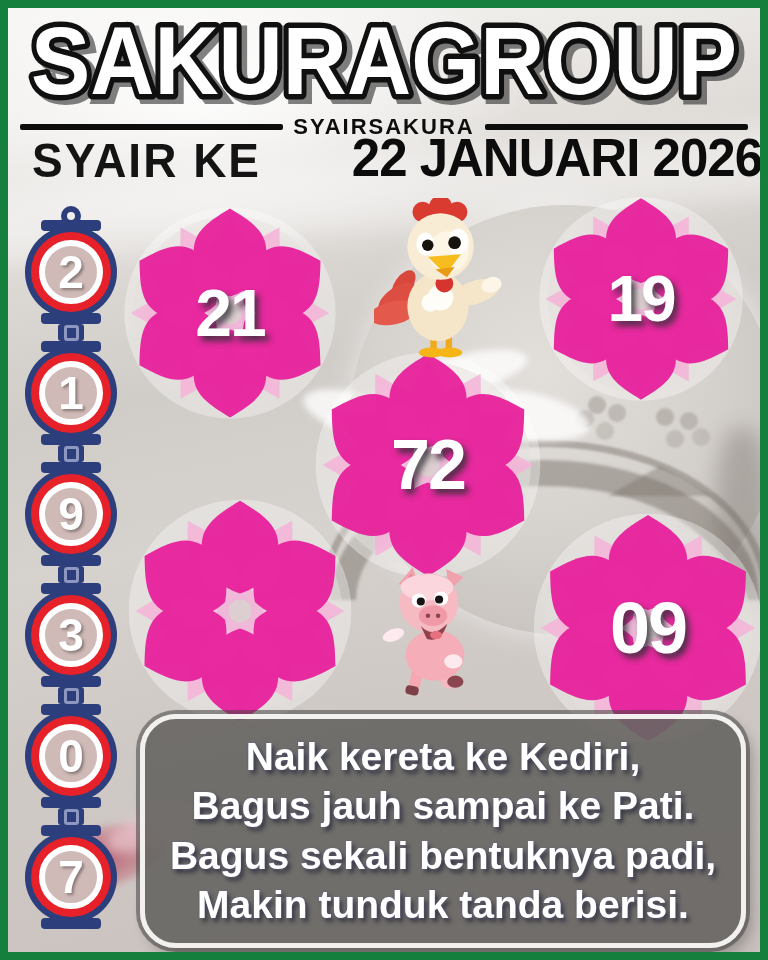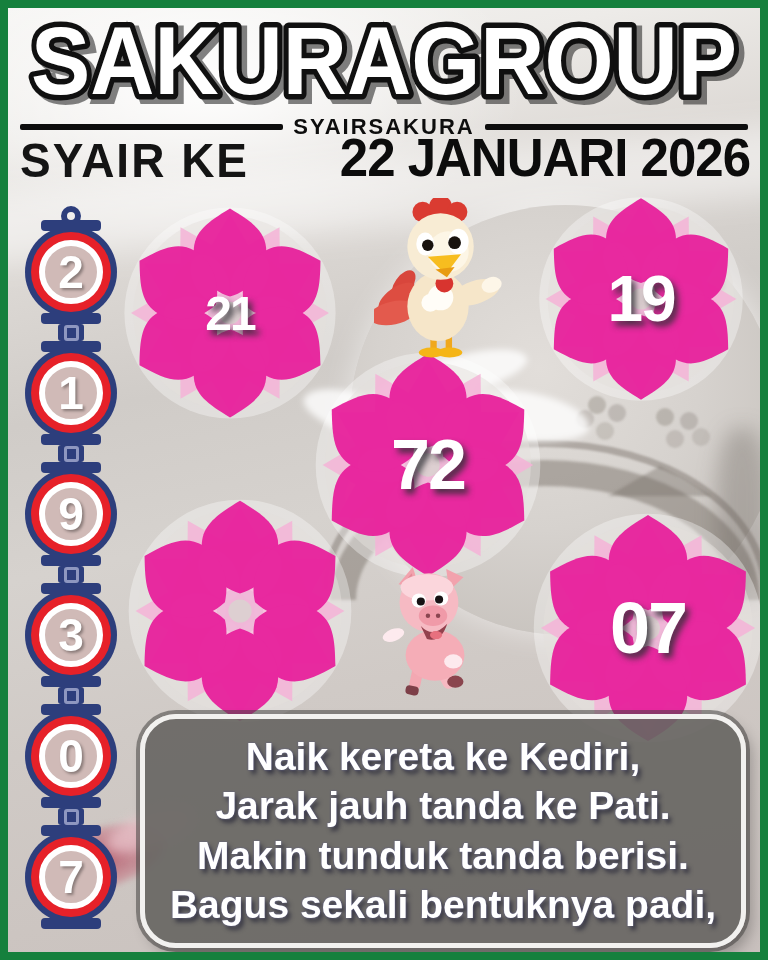--- a/index.html
+++ b/index.html
@@ -45,21 +45,21 @@
   .pink-smear{left:96px;top:806px;width:90px;height:34px;border-radius:50%;
     background:rgba(236,200,206,.7);transform:rotate(-20deg);filter:blur(6px);}
   
   .brand-svg{left:10px;top:2px;width:732px;height:110px;}
   .brand-svg text{font-family:"Liberation Sans",sans-serif;font-weight:bold;font-size:97px;}
   .brand-shadow{fill:#1c1c1c;stroke:#1c1c1c;stroke-width:12px;opacity:.55;}
   .brand-main{fill:#ffffff;stroke:#101010;stroke-width:11px;paint-order:stroke;stroke-linejoin:round;}
   .divider{left:12px;top:106px;width:728px;display:flex;align-items:center;gap:10px;}
   .divider .line{flex:1;height:6px;background:#0d0d0d;border-radius:2px;}
   .divider .sub{font-size:22px;font-weight:bold;letter-spacing:2px;color:#0d0d0d;white-space:nowrap;}
-  .meta-row{left:12px;top:120px;width:730px;display:flex;justify-content:space-between;align-items:flex-end;}
+  .meta-row{left:24px;top:120px;width:730px;display:flex;justify-content:space-between;align-items:flex-end;}
   .syair-ke{font-size:46px;font-weight:bold;letter-spacing:2px;color:#141414;transform:scaleY(1.05);}
   .date{font-size:51px;font-weight:bold;letter-spacing:-1px;color:#0c0c0c;transform:scaleY(1.05);white-space:nowrap;}
   
   .lantern-col{left:10px;top:198px;width:106px;display:flex;flex-direction:column;align-items:center;}
   .lantern{display:flex;flex-direction:column;align-items:center;}
   .lantern-ring{width:20px;height:20px;border:6px solid #2d3e7c;border-radius:50%;margin-bottom:-6px;}
   .lantern .cap{width:60px;height:11px;background:#2d3e7c;border-radius:4px;z-index:2;}
   .lantern .body{width:92px;height:92px;background:#2d3e7c;border-radius:50%;margin:-5px 0;
     display:flex;align-items:center;justify-content:center;z-index:1;}
   .ring-red{width:80px;height:80px;border-radius:50%;background:#e62129;display:flex;align-items:center;justify-content:center;}
@@ -148,21 +148,21 @@
     </div>
     <div class="abs meta-row">
       <span class="syair-ke">SYAIR KE</span>
       <span class="date">22 JANUARI 2026</span>
     </div>
 
     <div class="abs flower" style="left:112px;top:195px;width:220px;height:220px;">
       <svg viewBox="-100 -100 200 200">
           <use href="#flower-sym"></use>
         </svg>
-      <span class="fnum" style="font-size:48px;">21</span>
+      <span class="fnum" style="font-size:66px;">21</span>
     </div>
     <div class="abs flower" style="left:527px;top:185px;width:212px;height:212px;">
       <svg viewBox="-100 -100 200 200">
           <use href="#flower-sym"></use>
         </svg>
       <span class="fnum" style="font-size:64px;">19</span>
     </div>
     <div class="abs flower" style="left:303px;top:340px;width:234px;height:234px;">
       <svg viewBox="-100 -100 200 200">
           <use href="#flower-sym"></use>
@@ -171,21 +171,21 @@
     </div>
     <div class="abs flower" style="left:116px;top:487px;width:232px;height:232px;">
       <svg viewBox="-100 -100 200 200">
           <use href="#flower-sym"></use>
         </svg>
     </div>
     <div class="abs flower" style="left:521px;top:501px;width:238px;height:238px;">
       <svg viewBox="-100 -100 200 200">
           <use href="#flower-sym"></use>
         </svg>
-      <span class="fnum" style="font-size:72px;">07</span>
+      <span class="fnum" style="font-size:72px;">09</span>
     </div>
 
     <svg class="abs mascot" style="left:366px;top:190px;width:128px;height:166px;" viewBox="0 0 100 130">
       <ellipse cx="23" cy="68" rx="13" ry="7" fill="#d8463c" transform="rotate(-55 23 68)"></ellipse>
       <ellipse cx="18" cy="78" rx="17" ry="8" fill="#dd4d41" transform="rotate(-35 18 78)"></ellipse>
       <ellipse cx="15" cy="90" rx="19" ry="9" fill="#e35a4d" transform="rotate(-12 15 90)"></ellipse>
       <rect x="44" y="106" width="5" height="14" rx="2" fill="#f0a81d"></rect>
       <rect x="56" y="106" width="5" height="14" rx="2" fill="#f0a81d"></rect>
       <ellipse cx="45" cy="121" rx="10" ry="4" fill="#f5b517"></ellipse>
       <ellipse cx="59" cy="121" rx="10" ry="4" fill="#f5b517"></ellipse>
@@ -302,19 +302,19 @@
           <span class="num">7</span>
         </div>
             </div>
           </div>
         <div class="cap"></div>
       </div>
     </div>
 
     <div class="abs poem-box">
       <p>Naik kereta ke Kediri,</p>
-      <p>Jarak jauh tanda ke Pati.</p>
+      <p>Bagus jauh sampai ke Pati.</p>
+      <p>Bagus sekali bentuknya padi,</p>
       <p>Makin tunduk tanda berisi.</p>
-      <p>Bagus sekali bentuknya padi,</p>
     </div>
 
   </div>
 </div>
 
 </body></html>

